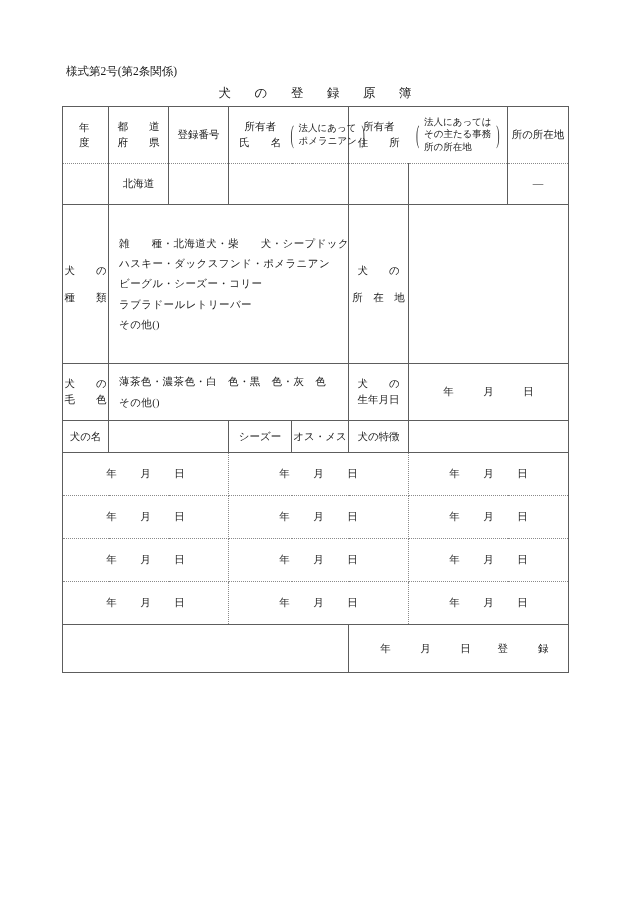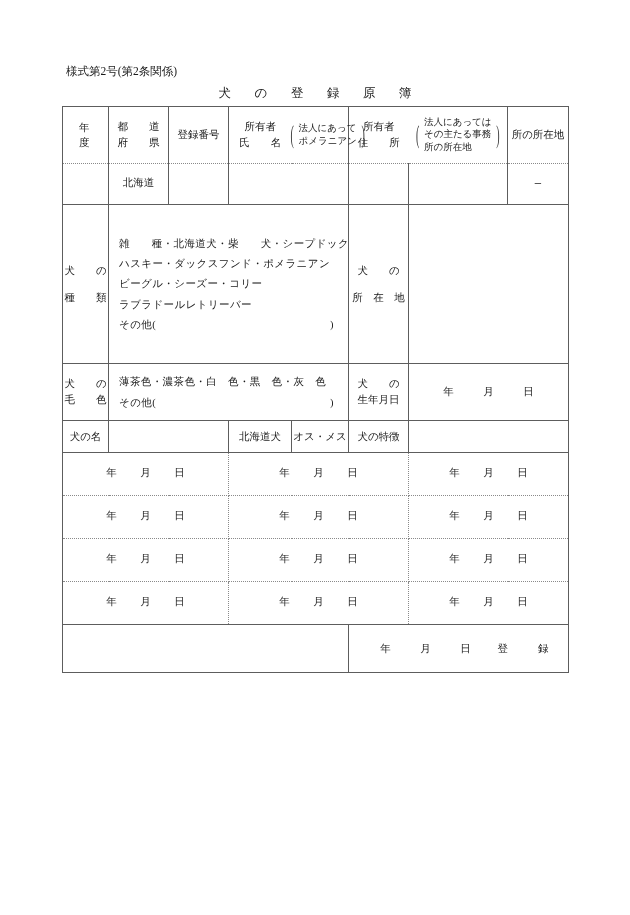--- a/index.html
+++ b/index.html
@@ -56,21 +56,21 @@
   .tbl td {
     border: 1px solid #5d5d5d;
     padding: 0;
     vertical-align: middle;
     text-align: center;
     font-size: 10.5px;
     color: #1a1a1a;
   }
   
   .db { border-bottom: 1px dotted #8a8a8a !important; }
-  .dt { border-top: 1px dotted #8a8a8a !important; font-family: Liberation Mono, monospace; }
+  .dt { border-top: 1px dotted #8a8a8a !important; }
   .dl { border-left: 1px dotted #8a8a8a !important; }
   .dr { border-right: 1px dotted #8a8a8a !important; }
   .nl { border-left: none !important; }
   .nr { border-right: none !important; margin-top: 48px; }
   .sp1 { letter-spacing: 2.5px; text-indent: 2.5px; }
   .lbl2 {
     line-height: 1.5;
     white-space: nowrap;
   }
   .lbl2 span { display: block; }
@@ -99,21 +99,21 @@
   .paren i { font-style: normal; display: block; }
 
   .breedline {
     text-align: left;
     padding: 2.5px 0 2.5px 10px;
     white-space: nowrap;
     letter-spacing: 0.4px;
   }
   .breedline.other {
     display: flex;
-    justify-content: space-between;
+    justify-content: flex-start;
     padding-right: 14px;
   }
   .ymd {
     letter-spacing: 0;
     white-space: nowrap;
   }
   .ymd b { font-weight: normal; display: inline-block; width: 34px; text-align: center;}
   .ymd-wide b { width: 40px; }
 </style>
 </head>
@@ -260,21 +260,21 @@
     </tr>
 
     <tr>
       <td style="height:31px">
         <span>犬の名</span>
       </td>
       <td colspan="2">
         <span></span>
       </td>
       <td>
-        <span>北海道犬</span>
+        <span>シーズー</span>
       </td>
       <td>
         <span>オス・メス</span>
       </td>
       <td>
         <span>犬の特徴</span>
       </td>
       <td colspan="2">
         <span></span>
       </td>

